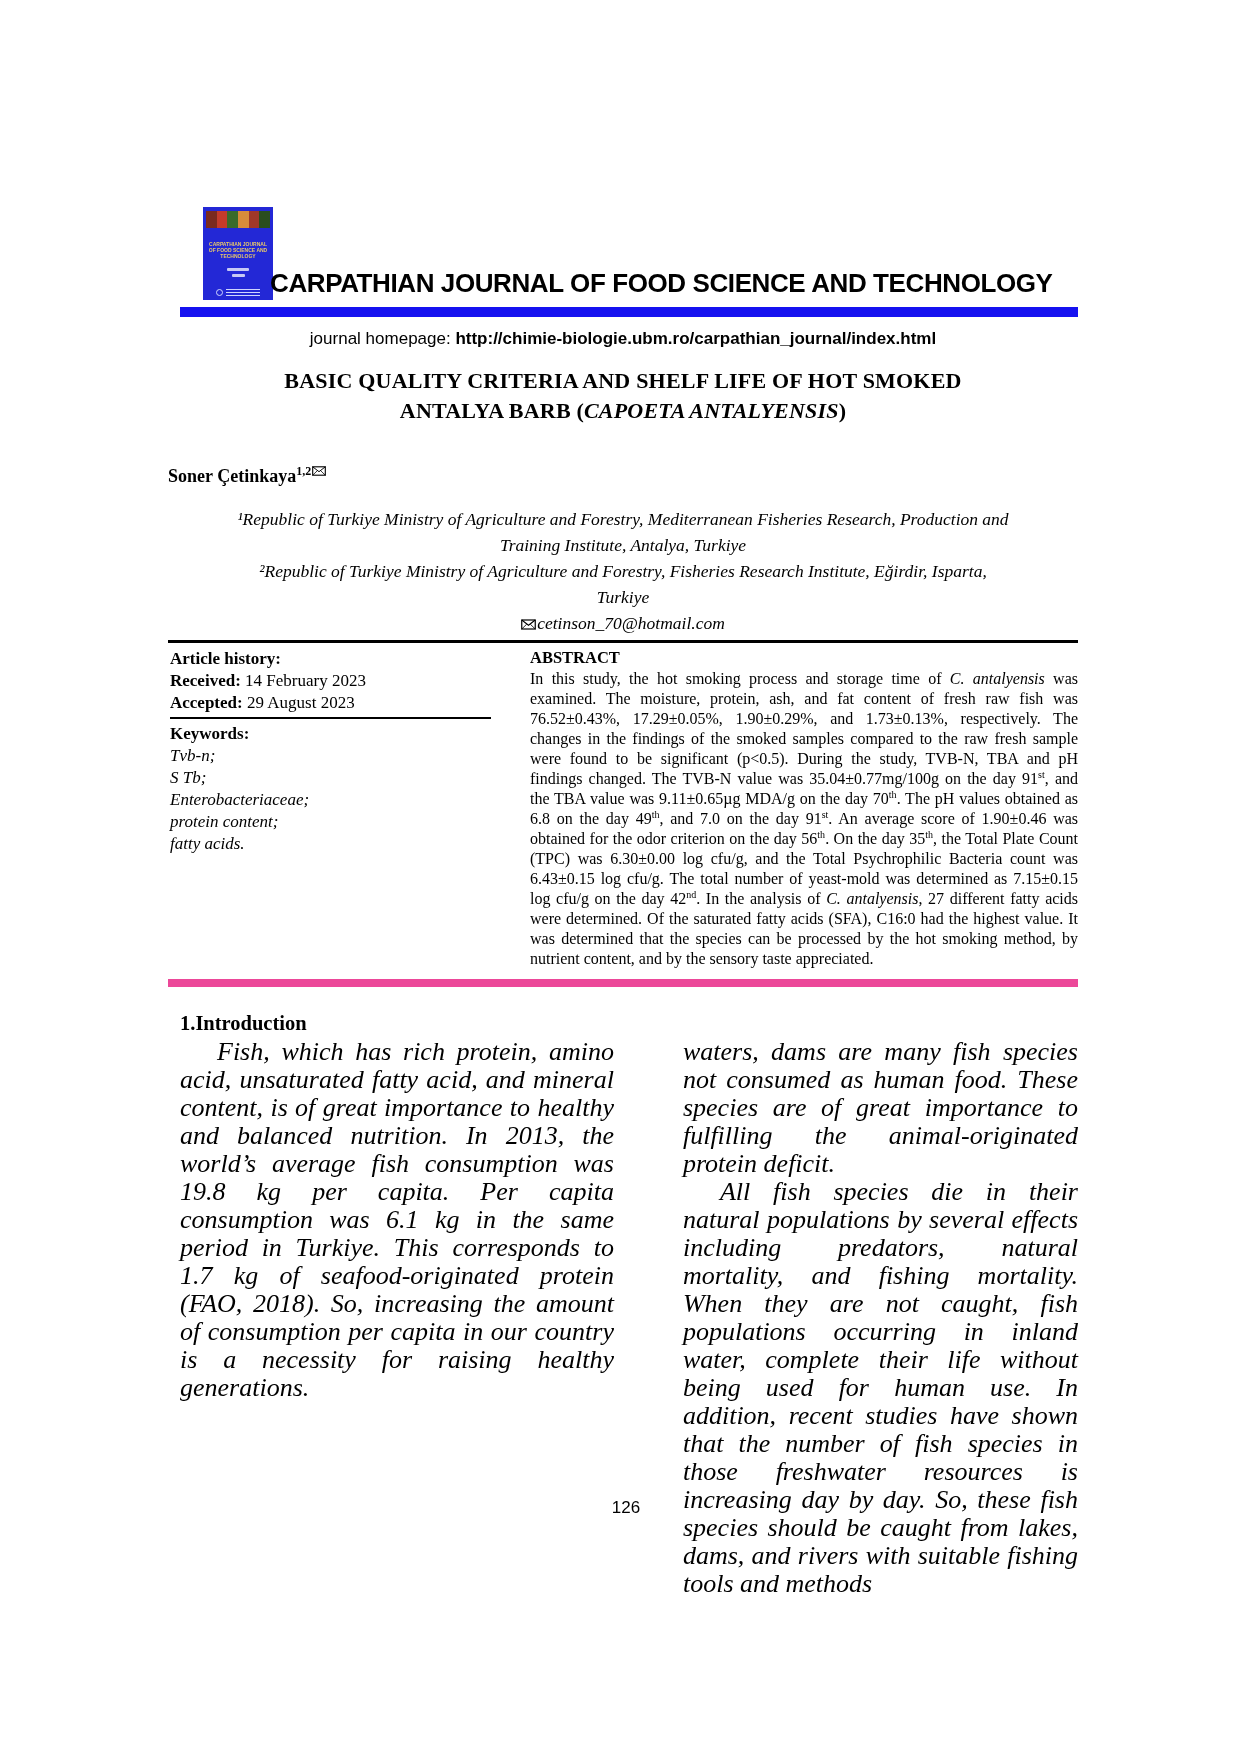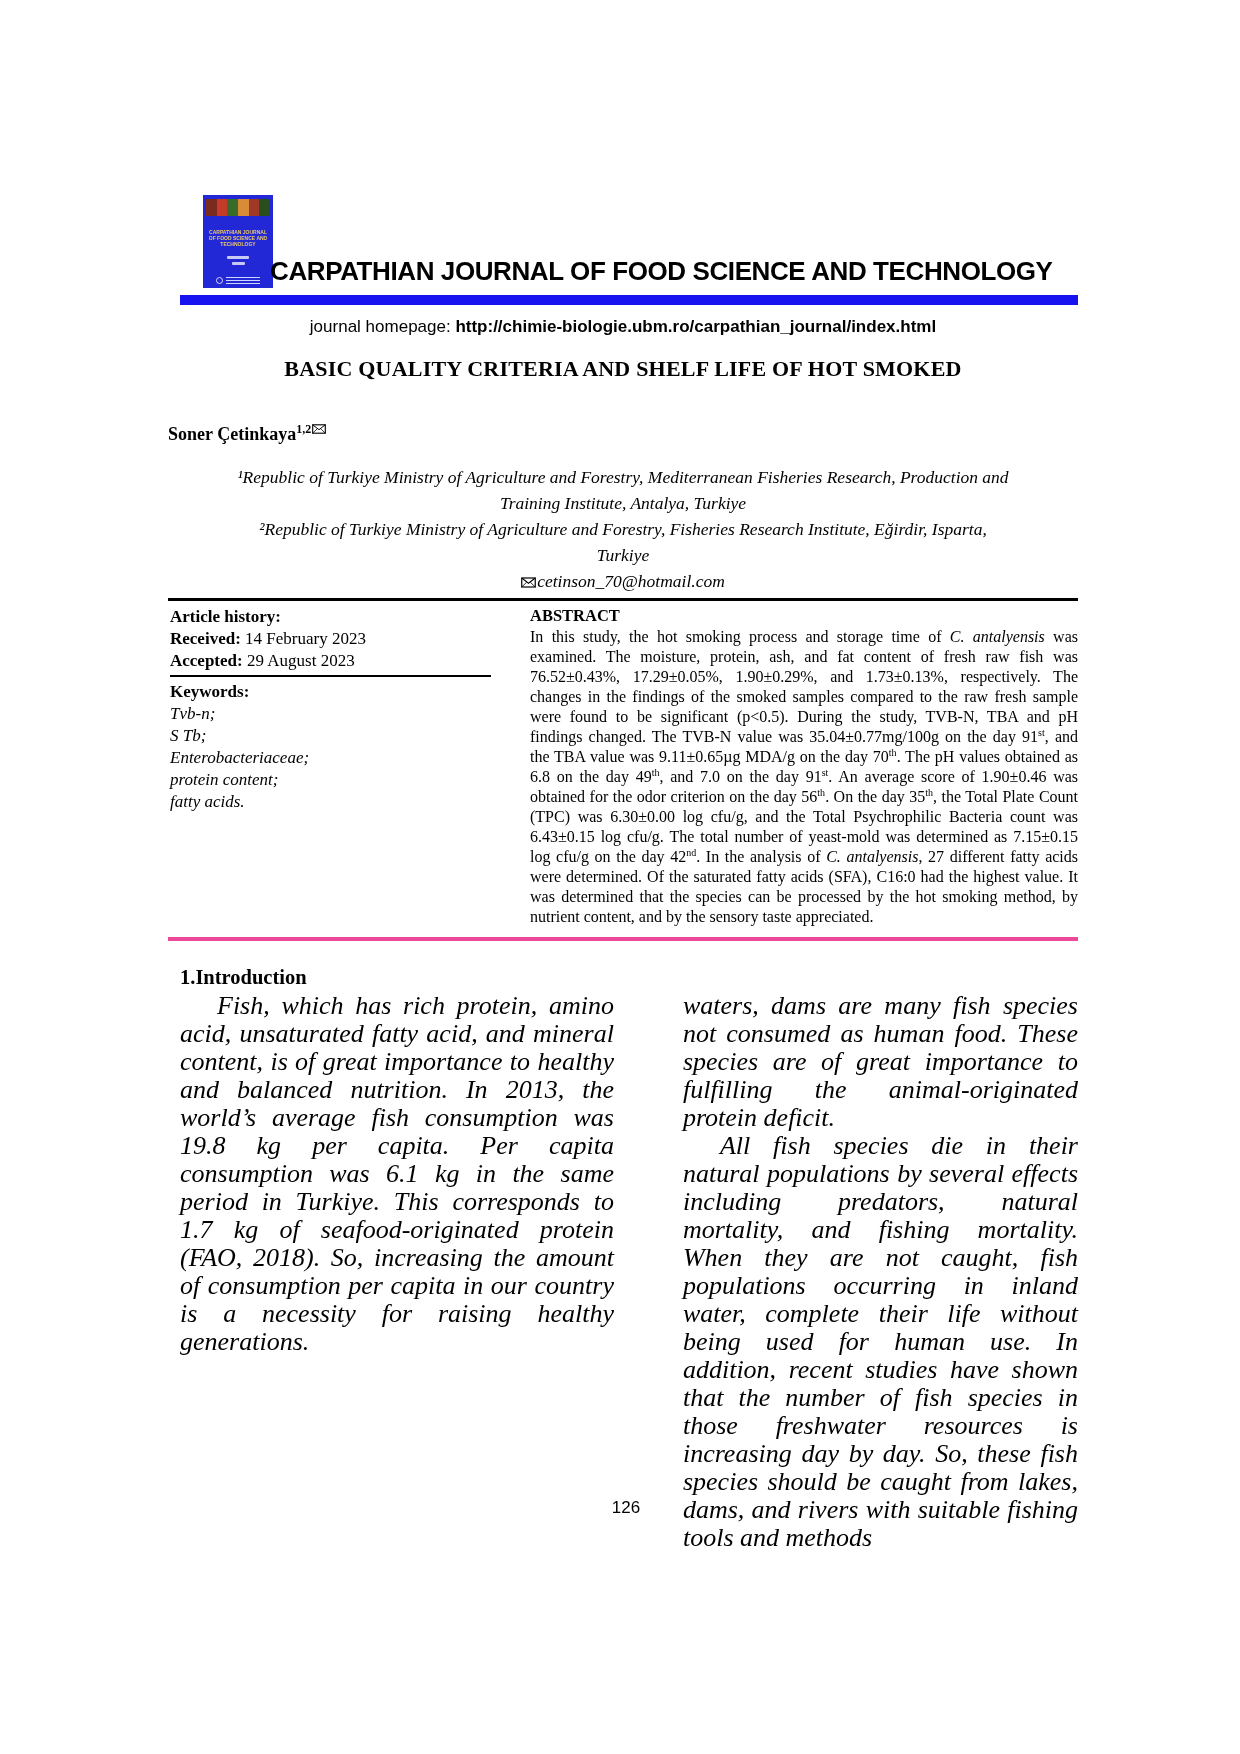--- a/index.html
+++ b/index.html
@@ -7,21 +7,21 @@
     --link-blue:#0000dd;
     --cover-blue:#2328d6;
   }
   *{margin:0;padding:0;box-sizing:border-box;}
   html,body{background:#ffffff;}
   body{
     width:1240px;height:1754px;position:relative;overflow:hidden;
     font-family:"Liberation Serif", serif;color:#000;
   }
   .page{
-    position:absolute;left:0;top:0;width:1240px;height:1448px;
+    position:absolute;left:0;top:12px;width:1240px;height:1448px;
     padding:195px 162px 0 168px;
   }
 
   
   .masthead{display:flex;align-items:flex-end;}
   .cover{
     width:70px;height:93px;background:var(--cover-blue);
     margin-left:35px;flex:0 0 auto;overflow:hidden;
     display:flex;flex-direction:column;align-items:center;
   }
@@ -63,21 +63,21 @@
   .env-sup{vertical-align:6px;margin-left:1px;}
   .env-inline{vertical-align:-1px;margin-right:1px;}
   .affil-block{margin-top:19px;text-align:center;font-style:italic;font-size:17.5px;line-height:26px;}
   .email-line{text-align:center;font-style:italic;font-size:17.5px;line-height:26px;}
   .doi-line{margin-top:3px;font-size:19px;line-height:25px;}
   .doi-line a{color:var(--link-blue);text-decoration:underline;cursor:pointer;}
   .doi-line{padding-left:28px;}
 
   
   .meta-table{
-    margin-top:4px;border-top:3px solid #000;border-bottom:4px solid #ec4899;
+    margin-top:4px;border-top:3px solid #000;border-bottom:8px solid #ec4899;
     display:flex;
   }
   .meta-left{width:362px;padding:5px 26px 10px 2px;font-size:17px;line-height:22px;}
   .meta-left .lbl{font-weight:bold;}
   .history-rule{border-top:2px solid #000;width:96%;margin:3px 0 4px;}
   .kw{font-style:italic;}
   .meta-right{flex:1;padding:5px 0 10px 0;font-size:16px;line-height:20px;}
   .abstract-heading{font-weight:bold;font-size:16.5px;margin-bottom:1px;}
   .abstract-text{text-align:justify;}
   .abstract-text sup{font-size:10px;line-height:0;}
@@ -129,20 +129,21 @@
     </div>
     <div class="journal-title">CARPATHIAN JOURNAL OF FOOD SCIENCE AND TECHNOLOGY</div>
   </div>
 
   <div class="blue-bar"></div>
 
   <p class="homepage"><span>journal homepage: </span><b>http://chimie-biologie.ubm.ro/carpathian_journal/index.html</b></p>
 
   <h2 class="paper-title">
     <span>BASIC QUALITY CRITERIA AND SHELF LIFE OF HOT SMOKED</span><br>
+    <span><span>ANTALYA BARB (</span><i>CAPOETA ANTALYENSIS</i><span>)</span></span>
   </h2>
 
   <p class="author-line">
     <span>Soner Çetinkaya</span><sup>1,2</sup><svg class="env-icon env-sup" width="14" height="10" viewBox="0 0 20 14">
         <rect x="1" y="1" width="18" height="12" fill="none" stroke="#000" stroke-width="1.6"></rect>
         <path d="M1,1 L10,8 L19,1" fill="none" stroke="#000" stroke-width="1.4"></path>
         <path d="M1,13 L7.6,6.6 M19,13 L12.4,6.6" fill="none" stroke="#000" stroke-width="1.1"></path>
       </svg>
   </p>
 

